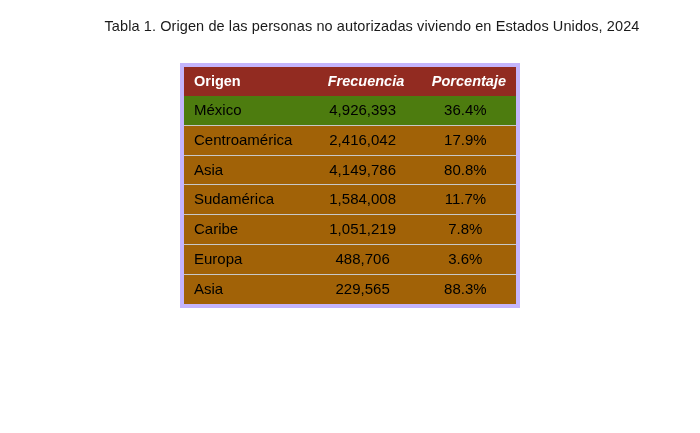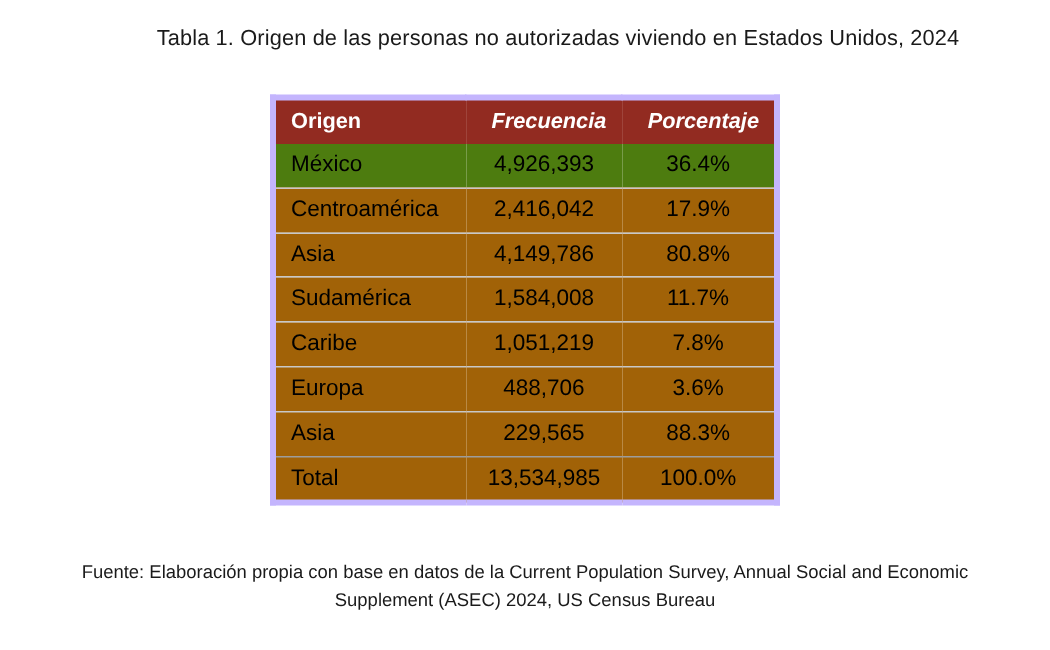--- a/index.html
+++ b/index.html
@@ -134,27 +134,18 @@
           <tr>
             <td class="col-origin">Europa</td>
             <td class="col-num">488,706</td>
             <td class="col-num">3.6%</td>
           </tr>
           <tr>
             <td class="col-origin">Asia</td>
             <td class="col-num">229,565</td>
             <td class="col-num">88.3%</td>
           </tr>
-          <tr class="total-row">
-            <td class="col-origin">Total</td>
-            <td class="col-num">13,534,985</td>
-            <td class="col-num">100.0%</td>
-          </tr>
         </tbody>
     </table>
   </div>
 
-  <div class="source">
-    <div>Fuente: Elaboración propia con base en datos de la Current Population Survey, Annual Social and Economic</div>
-    <div>Supplement (ASEC) 2024, US Census Bureau</div>
-  </div>
 
 </div>
 
 </body></html>

